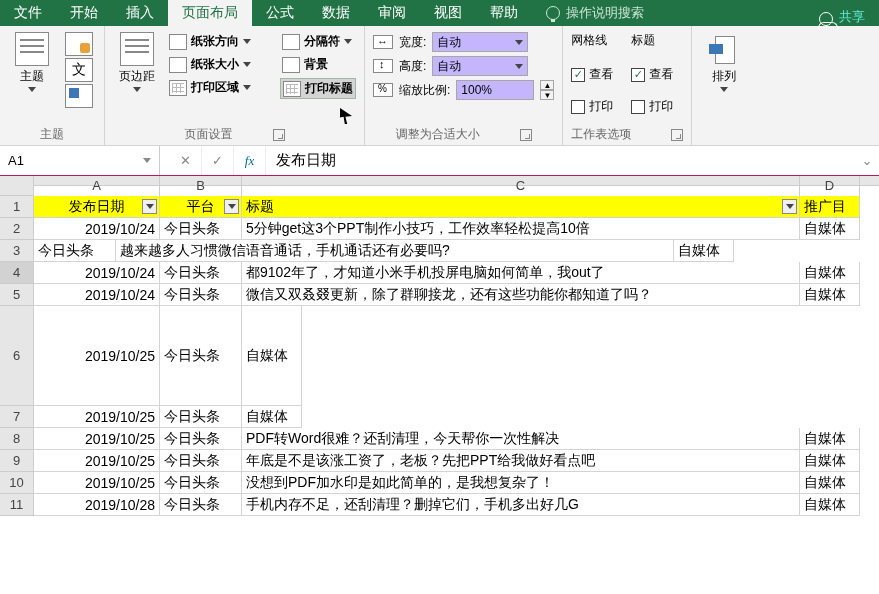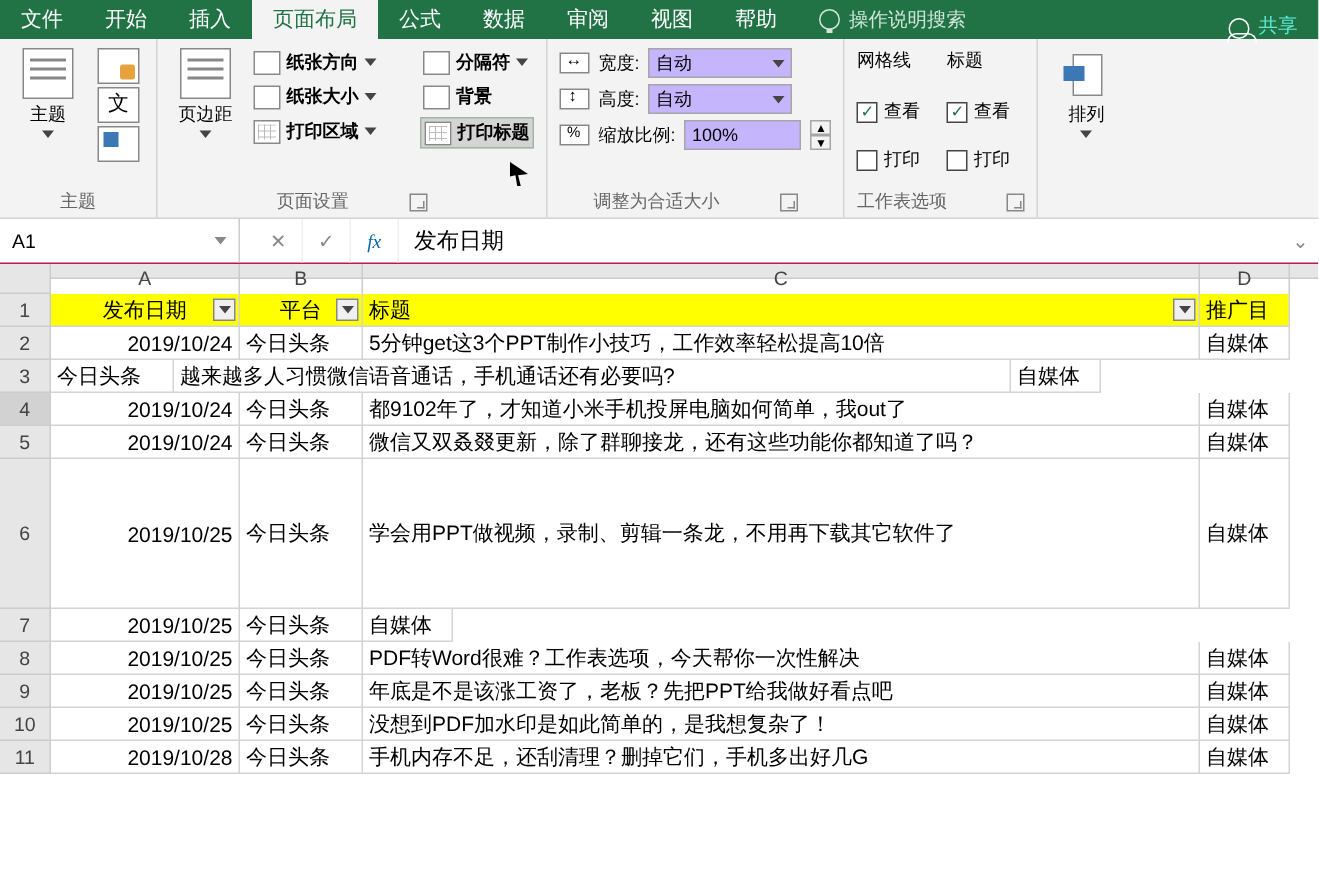--- a/index.html
+++ b/index.html
@@ -321,34 +321,33 @@
         <div class="rhdr">5</div>
         <div class="cell cA date">2019/10/24</div>
         <div class="cell cB">今日头条</div>
         <div class="cell cC">微信又双叒叕更新，除了群聊接龙，还有这些功能你都知道了吗？</div>
         <div class="cell cD">自媒体</div>
       </div>
       <div class="row tall">
         <div class="rhdr">6</div>
         <div class="cell cA date">2019/10/25</div>
         <div class="cell cB">今日头条</div>
-        <div class="cell cC">学会用PPT做视频，录制、剪辑一条龙，不用再下载其它软件了</div>
         <div class="cell cD">自媒体</div>
       </div>
       <div class="row">
         <div class="rhdr">7</div>
         <div class="cell cA date">2019/10/25</div>
         <div class="cell cB">今日头条</div>
         <div class="cell cD">自媒体</div>
       </div>
       <div class="row">
         <div class="rhdr">8</div>
         <div class="cell cA date">2019/10/25</div>
         <div class="cell cB">今日头条</div>
-        <div class="cell cC">PDF转Word很难？工作表选项，今天帮你一次性解决</div>
+        <div class="cell cC">PDF转Word很难？还刮清理，今天帮你一次性解决</div>
         <div class="cell cD">自媒体</div>
       </div>
       <div class="row">
         <div class="rhdr">9</div>
         <div class="cell cA date">2019/10/25</div>
         <div class="cell cB">今日头条</div>
         <div class="cell cC">年底是不是该涨工资了，老板？先把PPT给我做好看点吧</div>
         <div class="cell cD">自媒体</div>
       </div>
       <div class="row">

